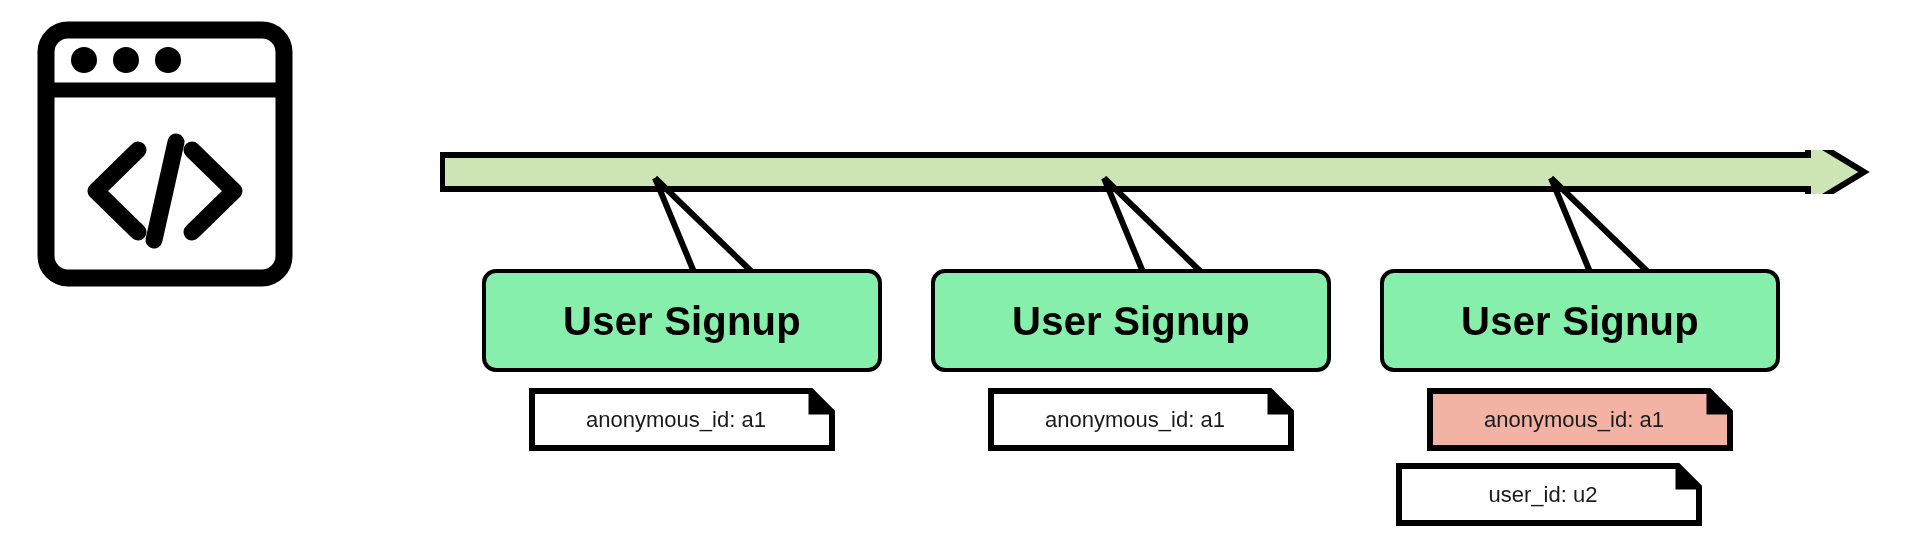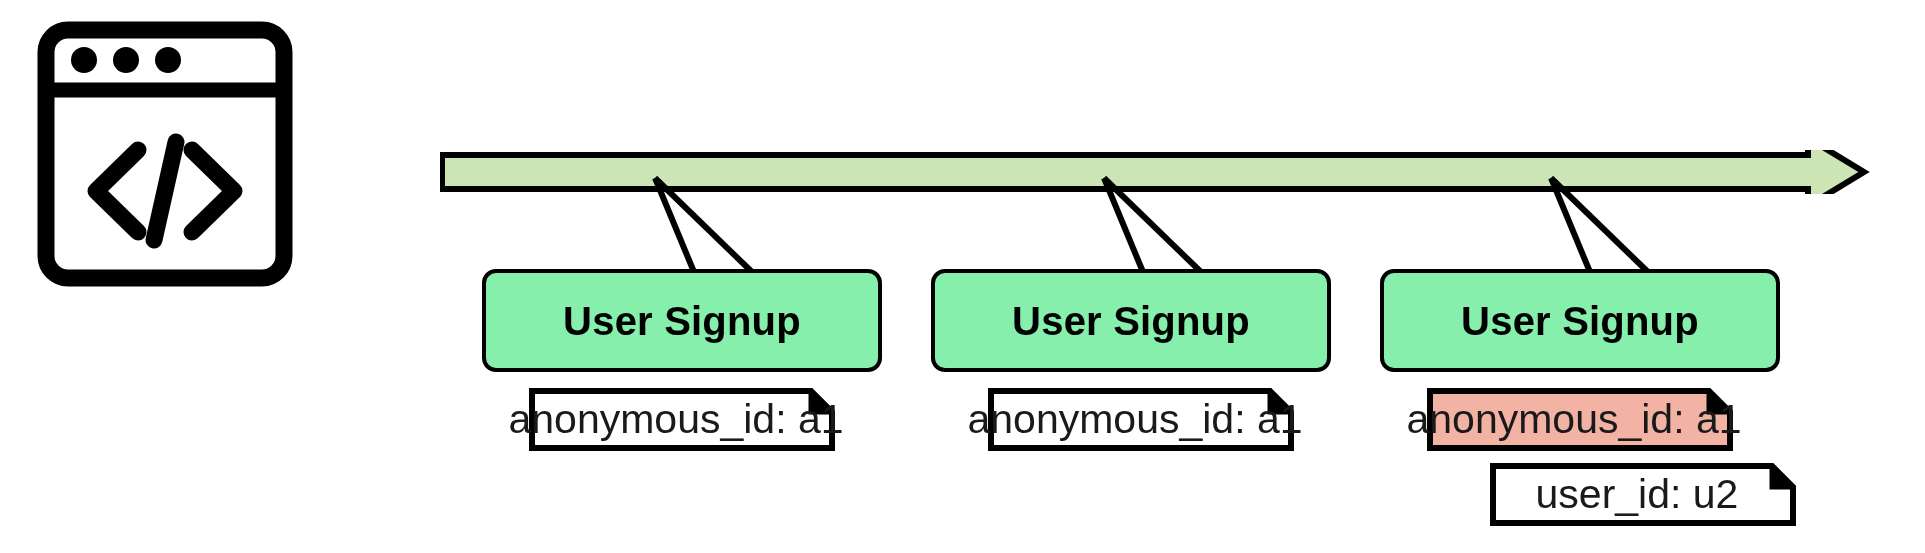--- a/index.html
+++ b/index.html
@@ -85,21 +85,21 @@
   }
   .note .note-text {
     position: absolute;
     left: 0;
     top: 0;
     right: 0;
     bottom: 0;
     display: flex;
     align-items: center;
     justify-content: center;
-    font-size: 41px;
+    font-size: 22px;
     color: #1a1a1a;
     line-height: 1;
     padding-right: 12px;
     white-space: nowrap;
   }
 </style>
 </head>
 <body>
 
 <div id="canvas">
@@ -169,21 +169,21 @@
   </div>
 
   <div class="note" style="left:1427px; top:388px; width:306px;">
     <svg class="note-svg" viewBox="0 0 306 63" width="306" height="63" xmlns="http://www.w3.org/2000/svg">
       <path d="M 3 3 L 282 3 L 303 24 L 303 60 L 3 60 Z" fill="#f2b3a4" stroke="#000000" stroke-width="6" stroke-linejoin="miter"></path>
       <path d="M 282 3 L 303 24 L 282 24 Z" fill="#000000" stroke="#000000" stroke-width="5"></path>
     </svg>
     <span class="note-text">anonymous_id: a1</span>
   </div>
 
-  <div class="note" style="left:1490px; top:463px; width:306px;">
+  <div class="note" style="left:1396px; top:463px; width:306px;">
     <svg class="note-svg" viewBox="0 0 306 63" width="306" height="63" xmlns="http://www.w3.org/2000/svg">
       <path d="M 3 3 L 282 3 L 303 24 L 303 60 L 3 60 Z" fill="#ffffff" stroke="#000000" stroke-width="6" stroke-linejoin="miter"></path>
       <path d="M 282 3 L 303 24 L 282 24 Z" fill="#000000" stroke="#000000" stroke-width="5"></path>
     </svg>
     <span class="note-text">user_id: u2</span>
   </div>
 
 </div>
 
 </body></html>

